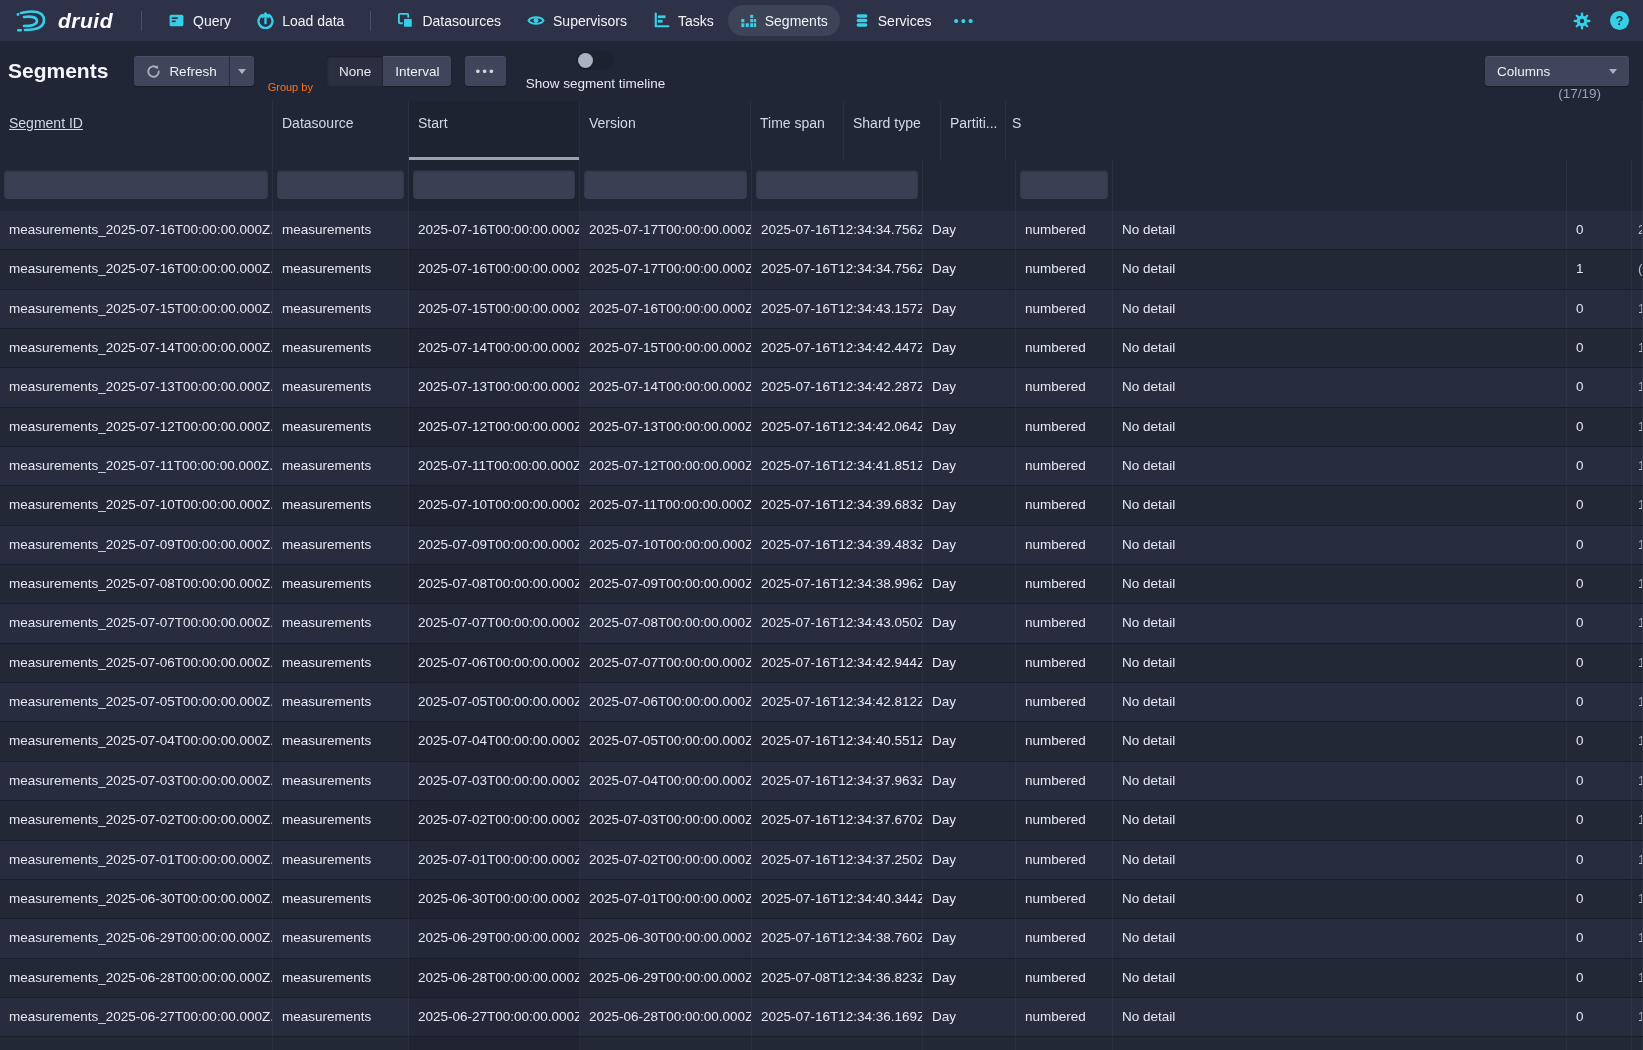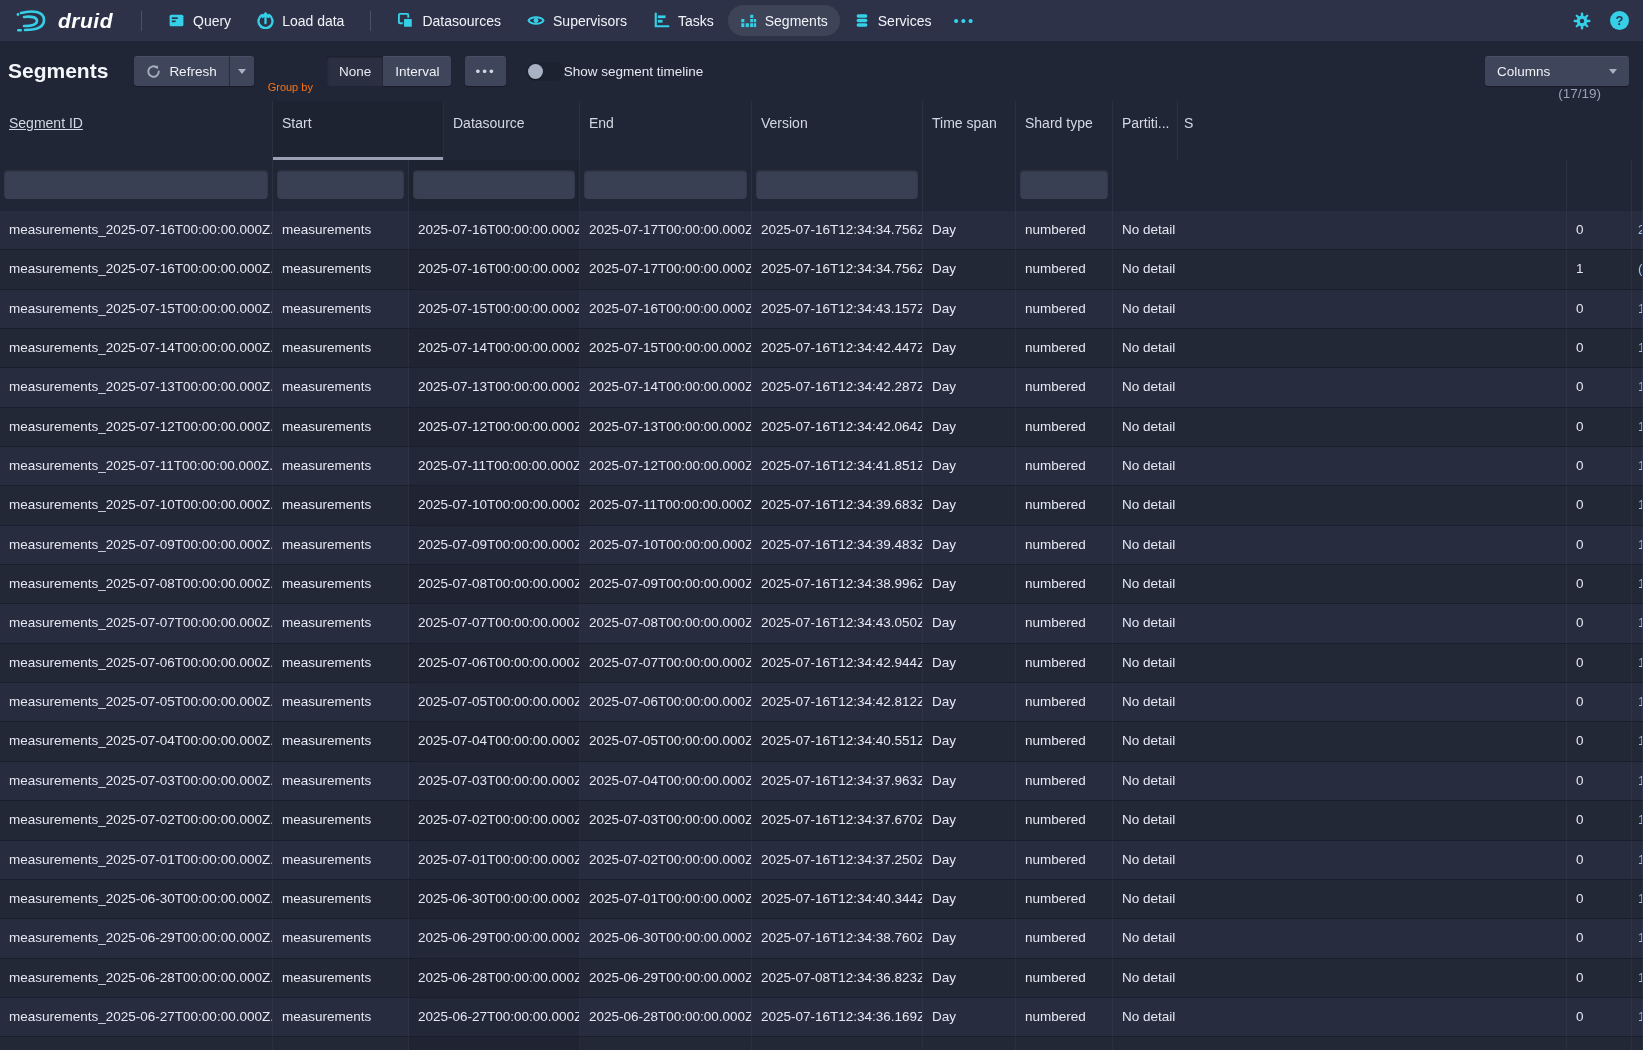--- a/index.html
+++ b/index.html
@@ -46,21 +46,21 @@
     border-left:1px solid rgba(0,0,0,.35); }
   .caret-glyph { width:0; height:0; border-left:4.5px solid transparent; border-right:4.5px solid transparent;
     border-top:5.5px solid #a9b1c1; }
   .group-label { color:#f97316; font-size:11px;margin-top:31px; }
   .seg-group { display:flex; }
   .seg-group .btn { border-radius:0; }
   .seg-group .btn:first-child { border-radius:3px 0 0 3px; }
   .seg-group .btn:last-child { border-radius:0 3px 3px 0; }
   .btn.pressed { background:#2a2f42; box-shadow: inset 0 1px 2px rgba(0,0,0,.45); color:#e6eaf2; }
   .btn.dots { padding:0 10px; letter-spacing:2px; color:#cfd5e1; }
-  .switch-wrap { display:flex; align-items:center; gap:0; margin-left:6px; }
+  .switch-wrap { display:flex; align-items:center; gap:6px; margin-left:6px;flex-direction:column; }
   .switch { width:38px; height:19px; border-radius:10px; background:#1d2230; position:relative; cursor:pointer; }
   .switch .knob { width:15px; height:15px; border-radius:50%; background:#a9b2c2; position:absolute; top:2px; left:2px;
     box-shadow:0 1px 1px rgba(0,0,0,.4); }
   .toolbar-spacer { flex:1; }
   .muted { color:#9aa2b4;margin-top:44px; }
 
   
   .table { flex:1; display:flex; flex-direction:column; overflow:hidden; }
   .thead { height:59px; flex:0 0 59px; display:flex; }
   .th {
@@ -254,23 +254,22 @@
     <button class="btn" style="margin-right:6px;">
       <span>Columns</span>
       <span class="muted">(17/19)</span>
       <span class="caret-glyph"></span>
     </button>
   </div>
 
   <div class="table">
     <div class="thead">
         <div class="th col-segment_id" style="flex: 0 0 273px; text-decoration: underline;">Segment ID</div>
+        <div class="th col-datasource" style="flex: 0 0 136px;">Datasource</div>
         <div class="th col-start sorted-col" style="flex: 0 0 171px;">Start</div>
-        <div class="th col-datasource" style="flex: 0 0 136px;">Datasource</div>
-        <div class="th col-end" style="flex: 0 0 172px;">End</div>
         <div class="th col-version" style="flex: 0 0 171px;">Version</div>
         <div class="th col-time_span" style="flex: 0 0 93px;">Time span</div>
         <div class="th col-shard_type" style="flex: 0 0 97px;">Shard type</div>
         <div class="th col-partition" style="flex: 0 0 65px;">Partiti...</div>
         <div class="th col-size" style="flex: 1 1 auto;">S</div>
       </div>
     <div class="frow">
         <div class="fc col-segment_id" style="flex: 0 0 273px;"><input type="text" style=""></div>
         <div class="fc col-datasource" style="flex: 0 0 136px;"><input type="text" style=""></div>
         <div class="fc col-start sorted-col" style="flex: 0 0 171px;"><input type="text" style=""></div>

